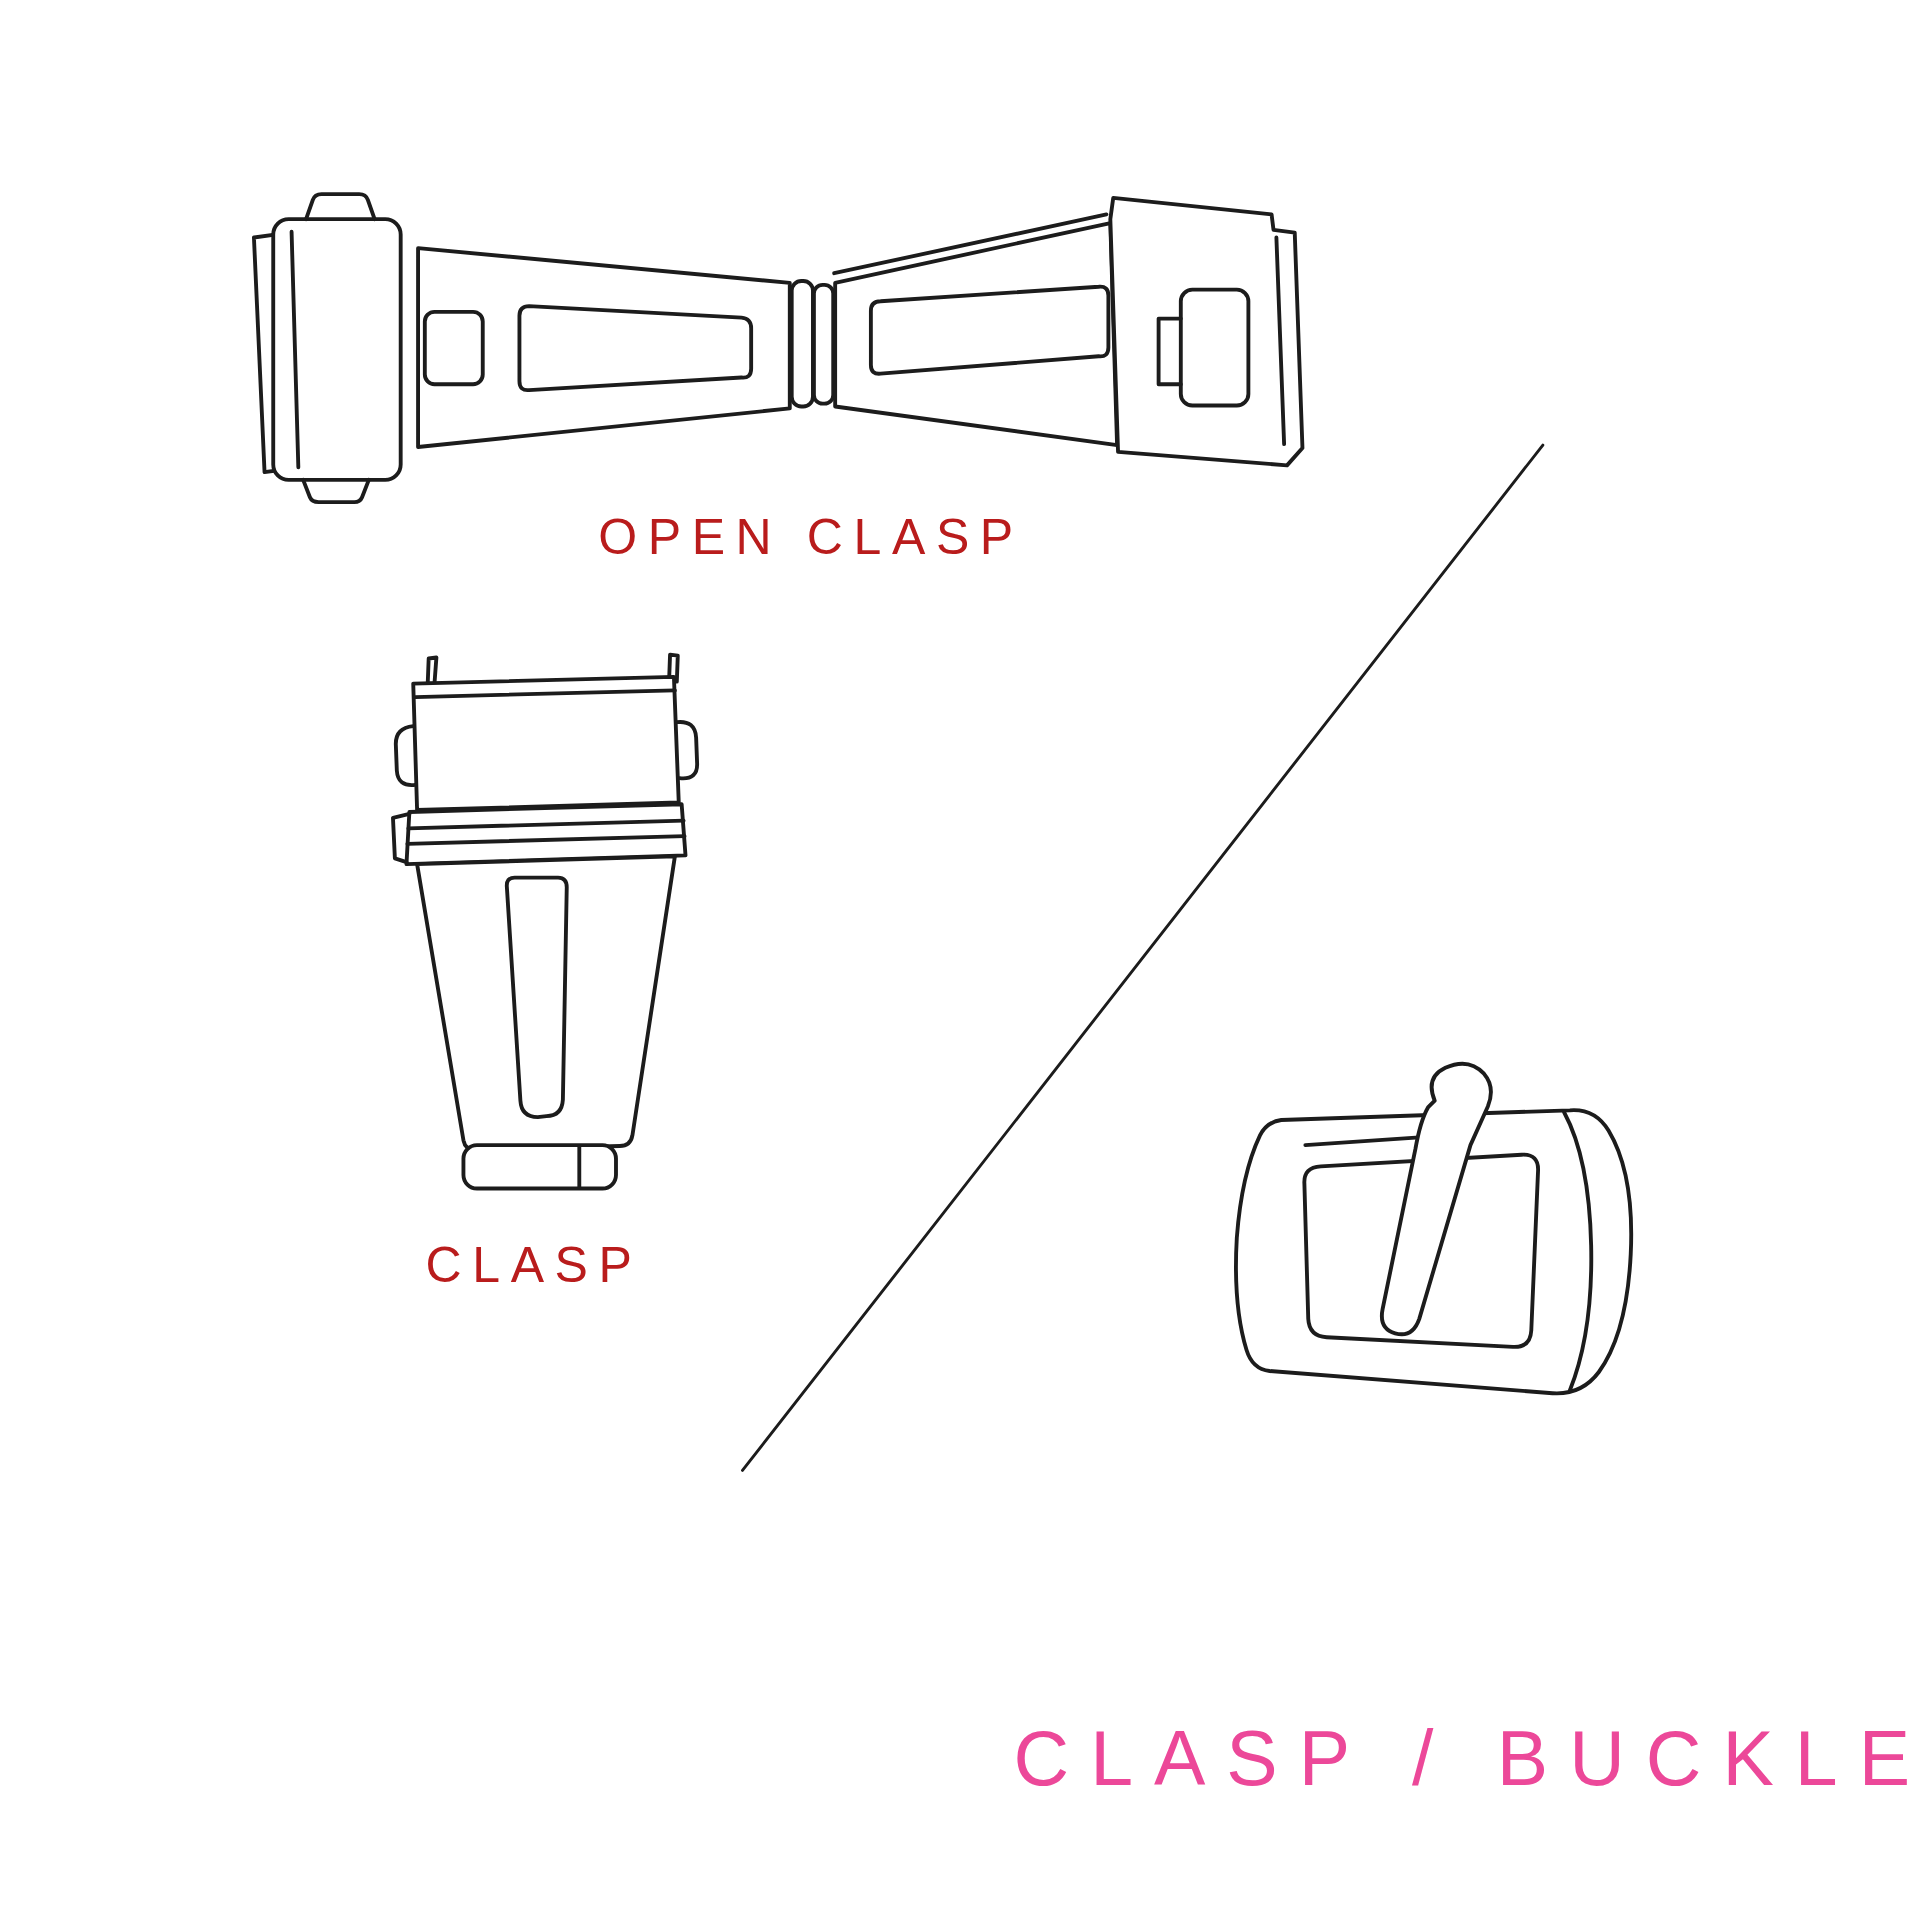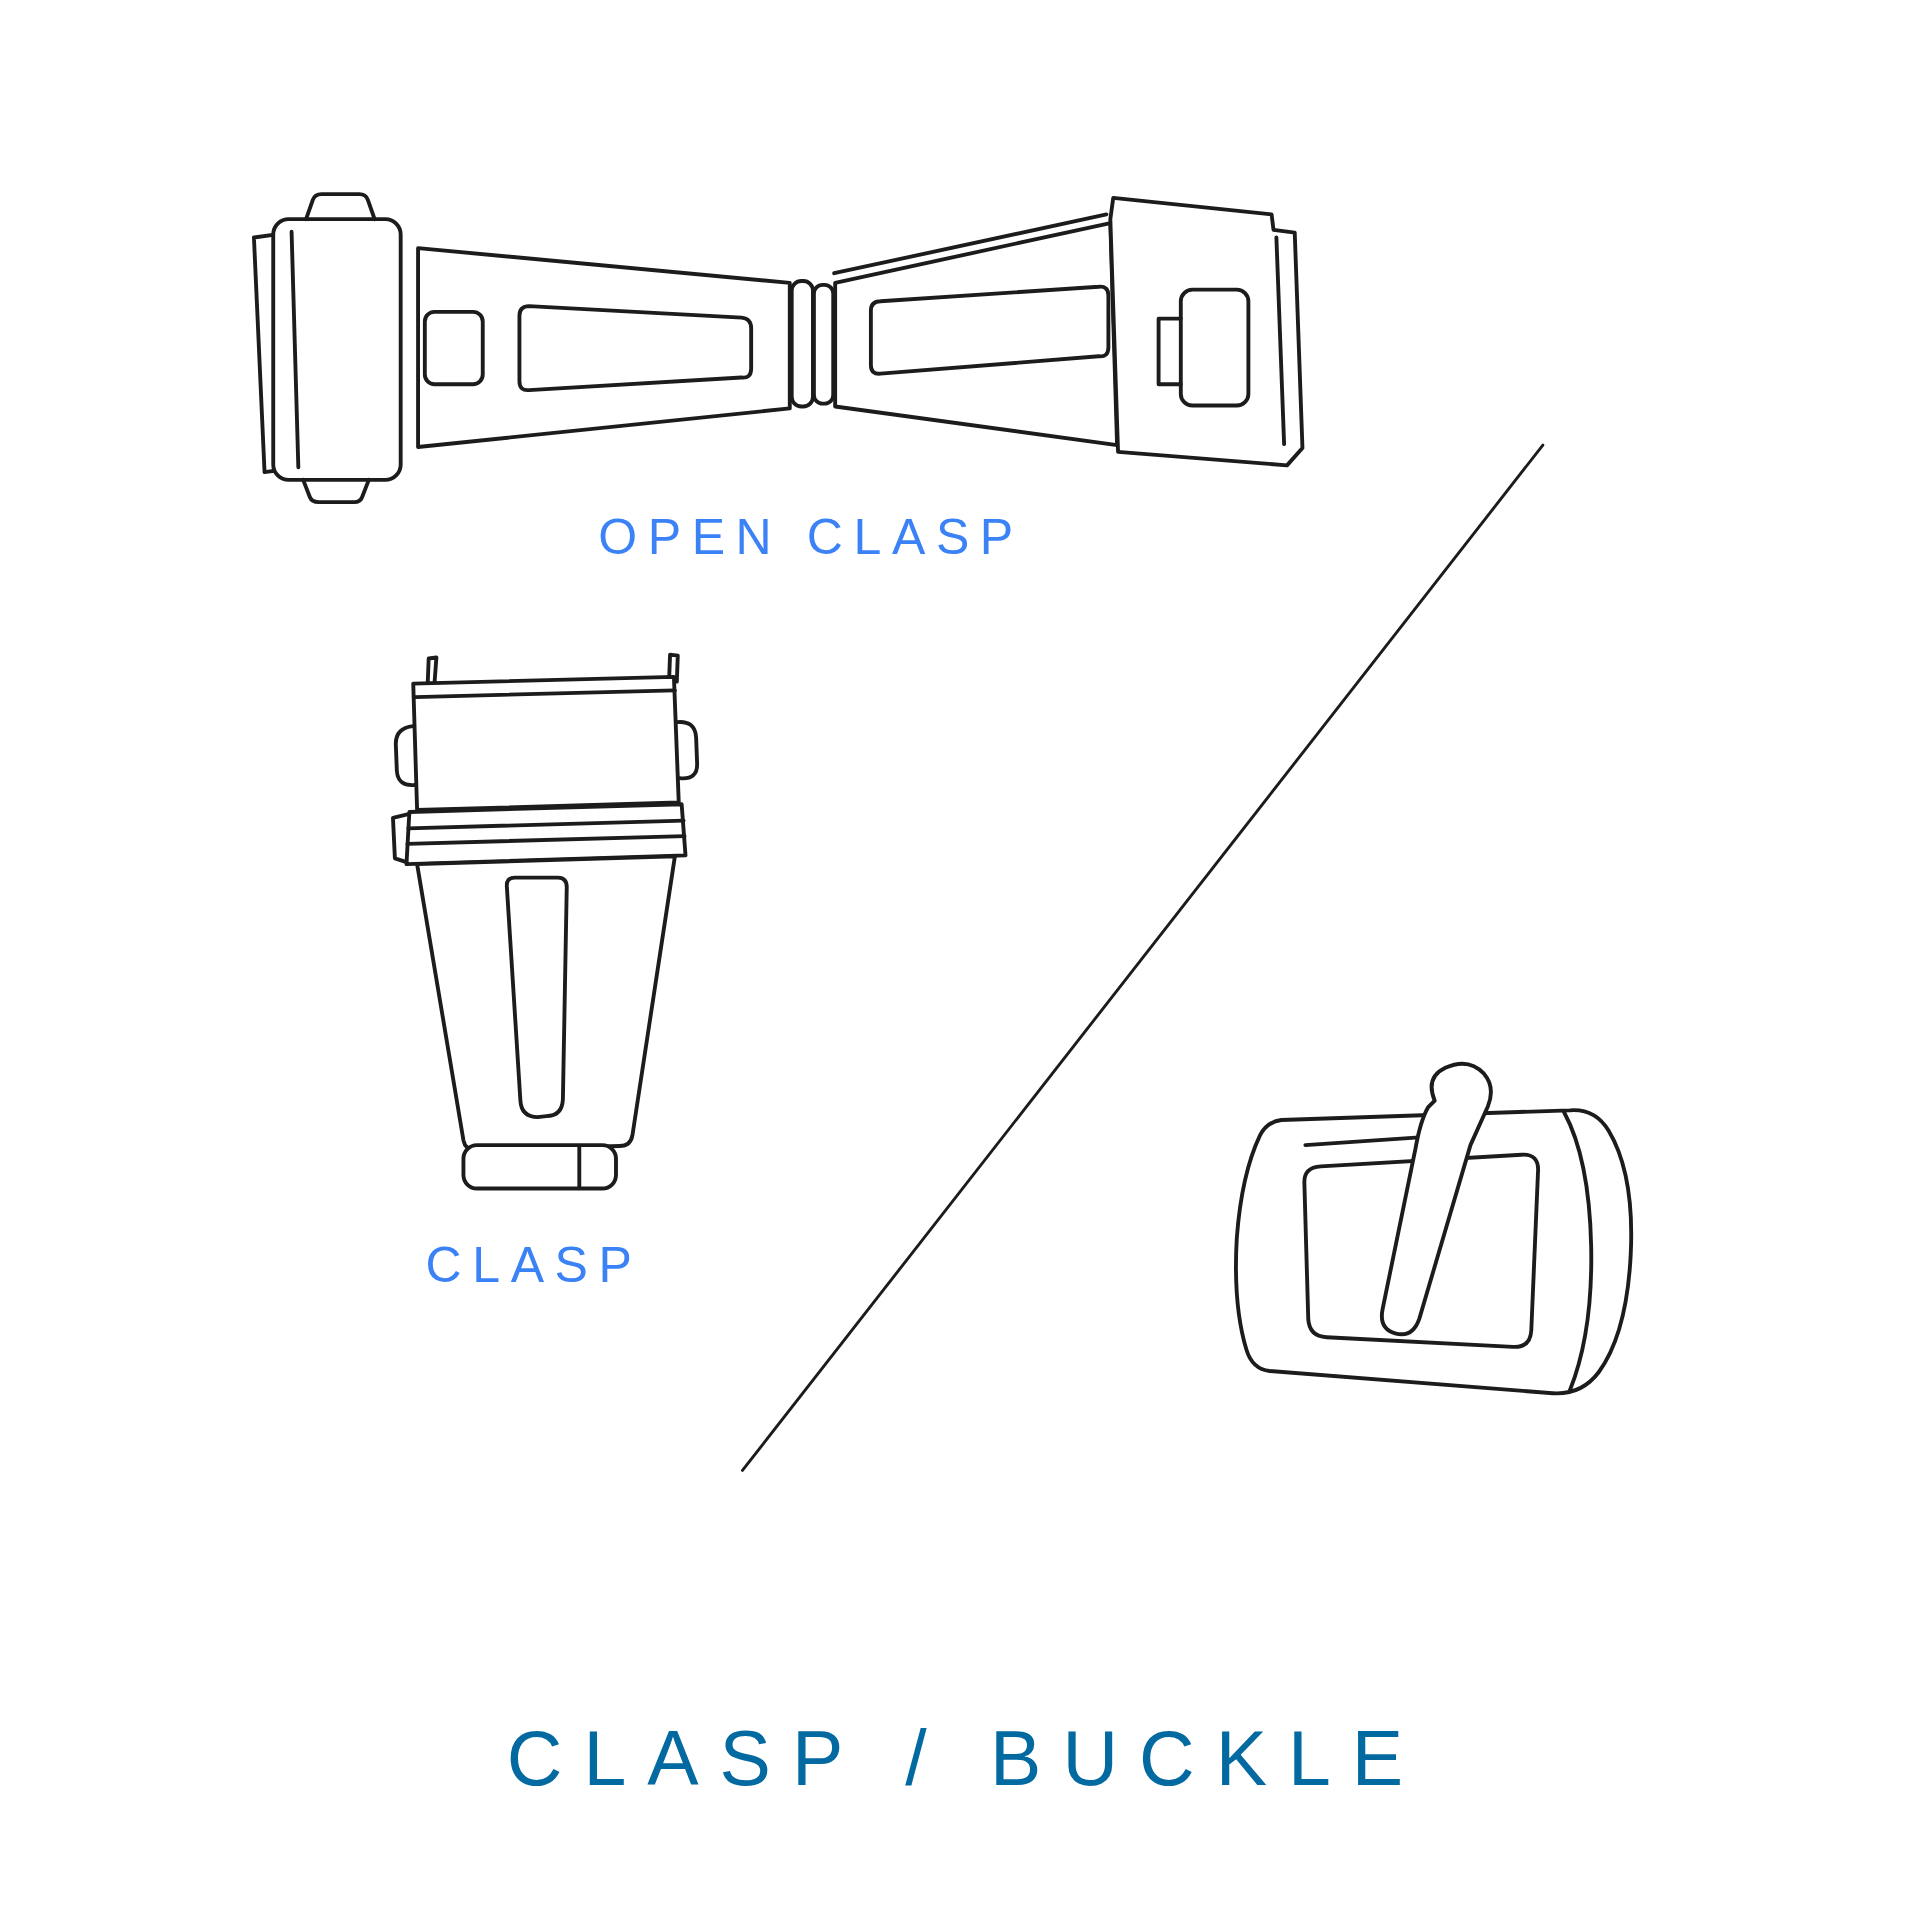--- a/index.html
+++ b/index.html
@@ -35,32 +35,32 @@
   .fw {
     fill: #ffffff;
   }
   .thin {
     stroke-width: 3;
   }
   .label {
     position: absolute;
     transform: translateX(-50%);
     white-space: nowrap;
-    color: #3b82f6;
+    color: #b91c1c;
     font-size: 50px;
     font-weight: 400;
     letter-spacing: 10.6px;
   }
   .title {
     position: absolute;
     left: 0;
     right: 0;
-    text-align: center;
+    text-align: right;
     white-space: nowrap;
-    color: #0369a1;
+    color: #ec4899;
     font-size: 77px;
     font-weight: 400;
     letter-spacing: 21px;
   }
   .label-open   { left: 811px; top: 508px; }
   .label-closed { left: 534px; top: 1236px; }
   .title-main   { top: 1714px; }
 </style>
 </head>
 <body>

